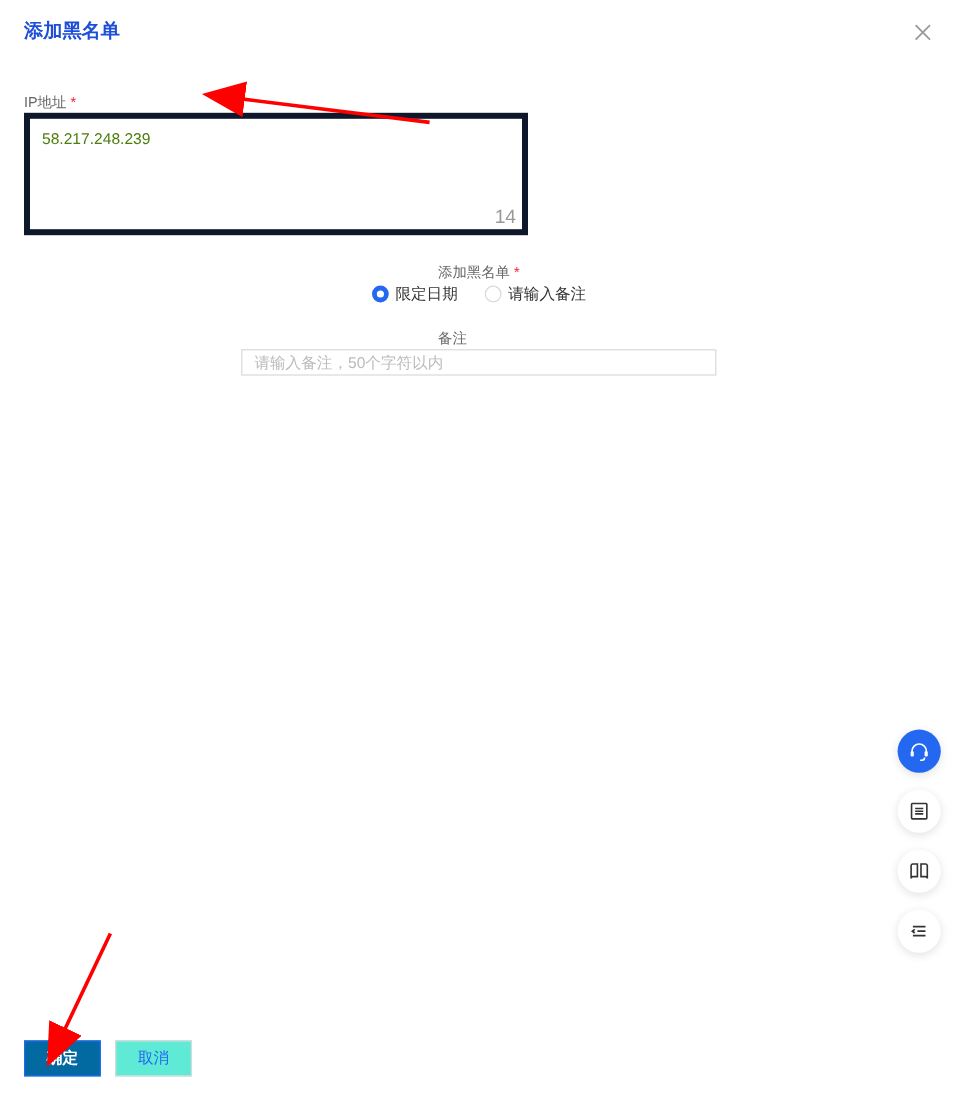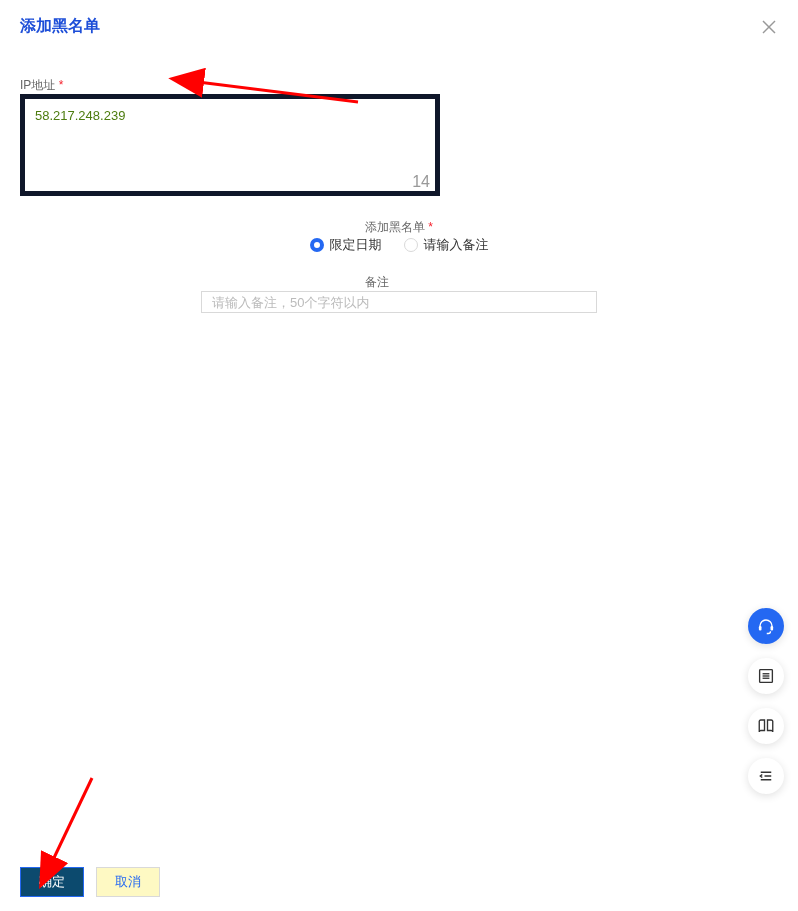--- a/index.html
+++ b/index.html
@@ -97,28 +97,28 @@
       padding: 14px 20px;
       display: flex;
       gap: 12px;
     }
     .btn {
       min-width: 64px;
       height: 30px;
       padding: 0 16px;
       font-size: 13px;
       border: 1px solid #d9d9d9;
-      background: #fef9c3;
+      background: #5eead4;
       color: #2468f2;
       cursor: pointer;
       display: inline-flex;
       align-items: center;
       justify-content: center;
     }
-    .btn-primary { background: #0c4a6e; color: #fff; border-color: #2468f2; }
+    .btn-primary { background: #0369a1; color: #fff; border-color: #2468f2; font-weight: bold; }
     .float-buttons {
       position: absolute;
       right: 14px;
       top: 608px;
       display: flex;
       flex-direction: column;
       gap: 14px;
     }
     .float-btn {
       width: 36px; height: 36px;

